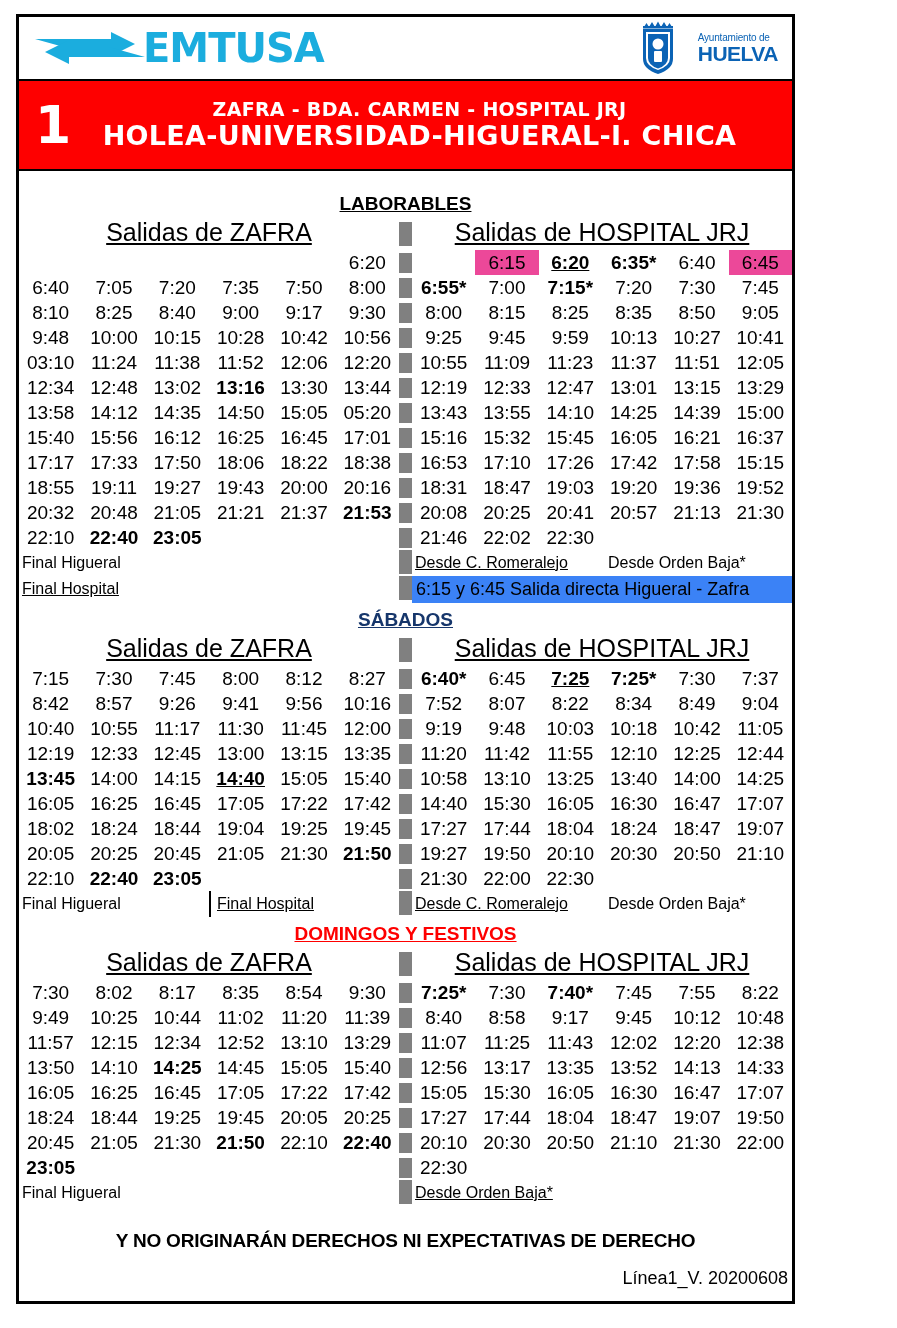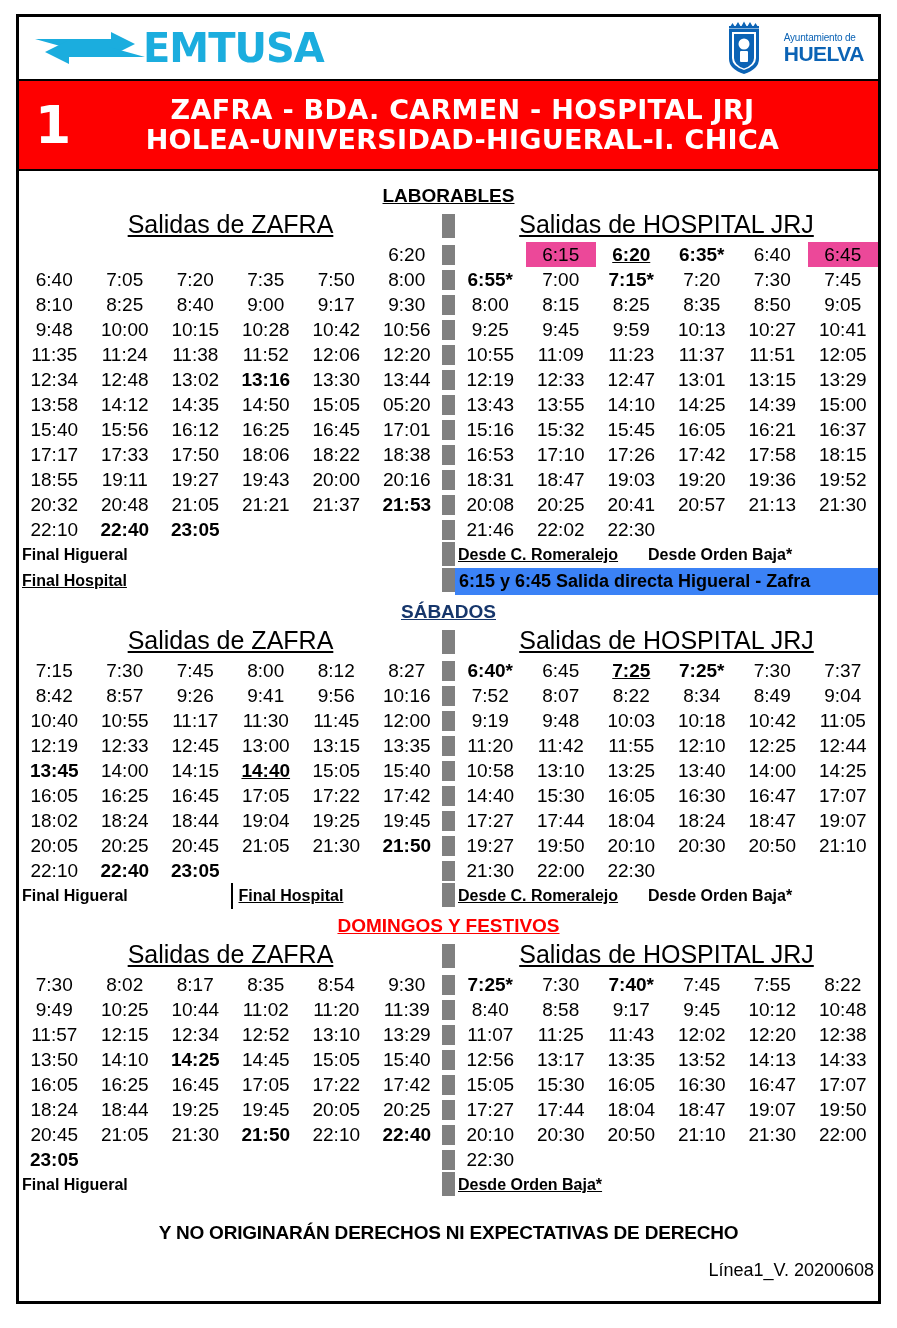--- a/index.html
+++ b/index.html
@@ -10,21 +10,21 @@
     -webkit-font-smoothing:none;
   }
   .poster{
     position:relative;
     width:897px;height:1328px;
     box-sizing:border-box;
     padding:14px 16px 8px 16px;
   }
   .frame{
     position:relative;
-    width:865px;
+    width:779px;
     height:1290px;
     box-sizing:border-box;
     border:3px solid #000;
     background:#fff;
     overflow:hidden;
   }
 
   
   .brandbar{
     position:relative;height:62px;
@@ -55,25 +55,25 @@
     width:68px;text-align:center;
     font-family:"DejaVu Sans",sans-serif;
     font-weight:bold;font-size:52px;line-height:1;
     flex:0 0 auto;
   }
   .titletext{
     flex:1;text-align:center;padding-right:40px;
     font-family:"DejaVu Sans",sans-serif;
     font-weight:bold;line-height:1.12;
   }
-  .titletext .t1{font-size:27px;letter-spacing:0.3px;}
+  .titletext .t1{font-size:19px;letter-spacing:0.3px;}
   .titletext .t2{font-size:27px;letter-spacing:0.3px;}
 
   
-  .sched{padding:8px 0 0 0;}
+  .sched{padding:16px 0 0 0;}
   .sec-title{
     text-align:center;font-weight:bold;font-size:19px;
     padding:6px 0 2px 0;
   }
   .sec-title span{text-decoration:underline;}
   .sec-title.lab span{color:#000;}
   .sec-title.sab span{color:#16366b;}
   .sec-title.dom span{color:#fe0000;}
 
   .grid{
@@ -100,25 +100,25 @@
     background:#808080;
     height:20px;width:13px;
     margin:2px 0;
   }
   .divider.tall{height:24px;margin:0;}
 
   .note-row{
     display:grid;
     grid-template-columns:repeat(6,1fr) 13px repeat(6,1fr);
     align-items:stretch;
-    font-size:16px;font-weight:bold;
+    font-size:16px;font-weight:normal;
   }
   .note{padding:2px 0 2px 3px;line-height:22px;}
   .note u{text-decoration:underline;}
-  .note.right-of-bar{grid-column:8 / span 6;display:flex;gap:30px;}
+  .note.right-of-bar{grid-column:8 / span 6;display:flex;gap:40px;}
   .note.left-full{grid-column:1 / span 6;}
   .note.left-half{grid-column:1 / span 3;}
   .note.left-half2{grid-column:4 / span 3;border-left:2px solid #000;padding-left:6px;}
   .banner{
     grid-column:8 / span 6;
     background:#3b82f6;font-size:18px;padding:2px 0 2px 4px;line-height:23px;
     white-space:nowrap;
   }
 
   
@@ -224,21 +224,21 @@
           <div class="cell ">10:28</div>
           <div class="cell ">10:42</div>
           <div class="cell ">10:56</div>
           <div class="divider"></div>
           <div class="cell ">9:25</div>
           <div class="cell ">9:45</div>
           <div class="cell ">9:59</div>
           <div class="cell ">10:13</div>
           <div class="cell ">10:27</div>
           <div class="cell ">10:41</div>
-          <div class="cell ">11:35</div>
+          <div class="cell ">03:10</div>
           <div class="cell ">11:24</div>
           <div class="cell ">11:38</div>
           <div class="cell ">11:52</div>
           <div class="cell ">12:06</div>
           <div class="cell ">12:20</div>
           <div class="divider"></div>
           <div class="cell ">10:55</div>
           <div class="cell ">11:09</div>
           <div class="cell ">11:23</div>
           <div class="cell ">11:37</div>
@@ -288,21 +288,21 @@
           <div class="cell ">17:50</div>
           <div class="cell ">18:06</div>
           <div class="cell ">18:22</div>
           <div class="cell ">18:38</div>
           <div class="divider"></div>
           <div class="cell ">16:53</div>
           <div class="cell ">17:10</div>
           <div class="cell ">17:26</div>
           <div class="cell ">17:42</div>
           <div class="cell ">17:58</div>
-          <div class="cell ">18:15</div>
+          <div class="cell ">15:15</div>
           <div class="cell ">18:55</div>
           <div class="cell ">19:11</div>
           <div class="cell ">19:27</div>
           <div class="cell ">19:43</div>
           <div class="cell ">20:00</div>
           <div class="cell ">20:16</div>
           <div class="divider"></div>
           <div class="cell ">18:31</div>
           <div class="cell ">18:47</div>
           <div class="cell ">19:03</div>

